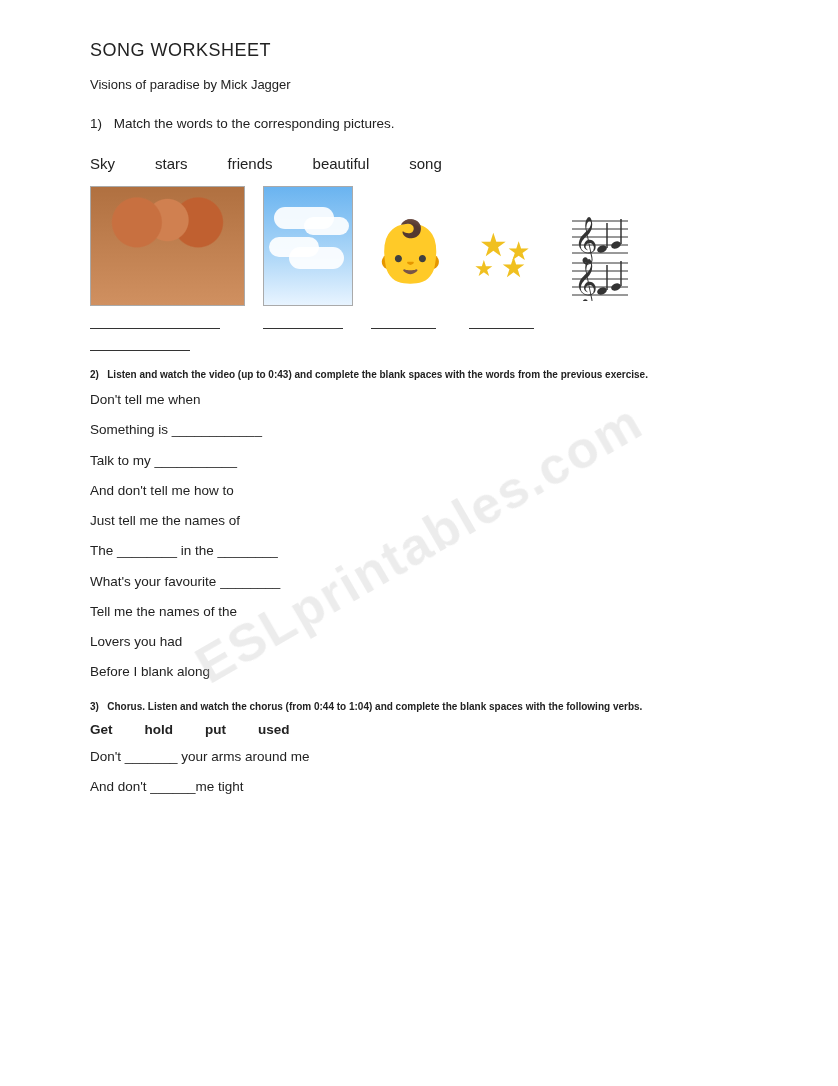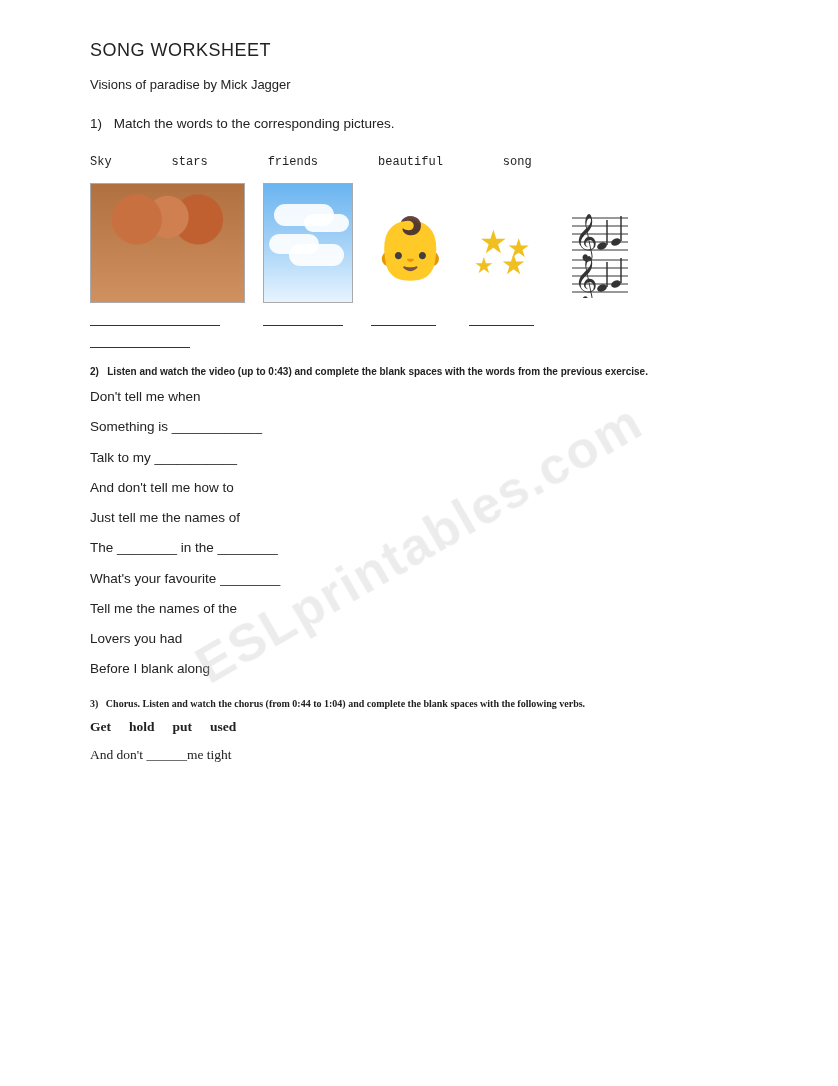--- a/index.html
+++ b/index.html
@@ -31,24 +31,23 @@
     }
     .instruction {
       margin-bottom: 24px;
       font-size: 13.5px;
     }
     .instruction span.num {
       margin-right: 8px;
     }
     .word-list {
       display: flex;
-      gap: 60px;
+      gap: 40px;
       margin-bottom: 14px;
-      font-size: 12px;
-      font-family: Liberation Mono, monospace;
+      font-size: 15px;
     }
     .images-row {
       display: flex;
       align-items: flex-end;
       gap: 18px;
       margin-bottom: 6px;
     }
     .img-placeholder {
       width: 155px;
       height: 120px;
@@ -118,25 +117,24 @@
       font-size: 10px;
       margin-bottom: 10px;
     }
     .lyric-line {
       font-size: 13.5px;
       margin-bottom: 10px;
       line-height: 1.5;
     }
     .section-3 {
       margin-top: 16px;
-      font-family: Liberation Serif, serif;
     }
     .verb-list {
       display: flex;
-      gap: 18px;
+      gap: 32px;
       font-weight: bold;
       font-size: 13.5px;
       margin-bottom: 10px;
       text-align: right;
     }
     .watermark {
       position: fixed;
       top: 50%;
       left: 50%;
       transform: translate(-50%, -50%) rotate(-30deg);
@@ -267,14 +265,15 @@
     &nbsp;&nbsp;<span>Chorus. Listen and watch the chorus (from 0:44 to 1:04) and complete the blank spaces with the following verbs.</span>
   </div>
 
   <div class="verb-list">
     <span>Get</span>
     <span>hold</span>
     <span>put</span>
     <span>used</span>
   </div>
 
+  <div class="lyric-line">Don't _______ your arms around me</div>
   <div class="lyric-line">And don't ______me tight</div>
 </div>
 
 </body></html>

